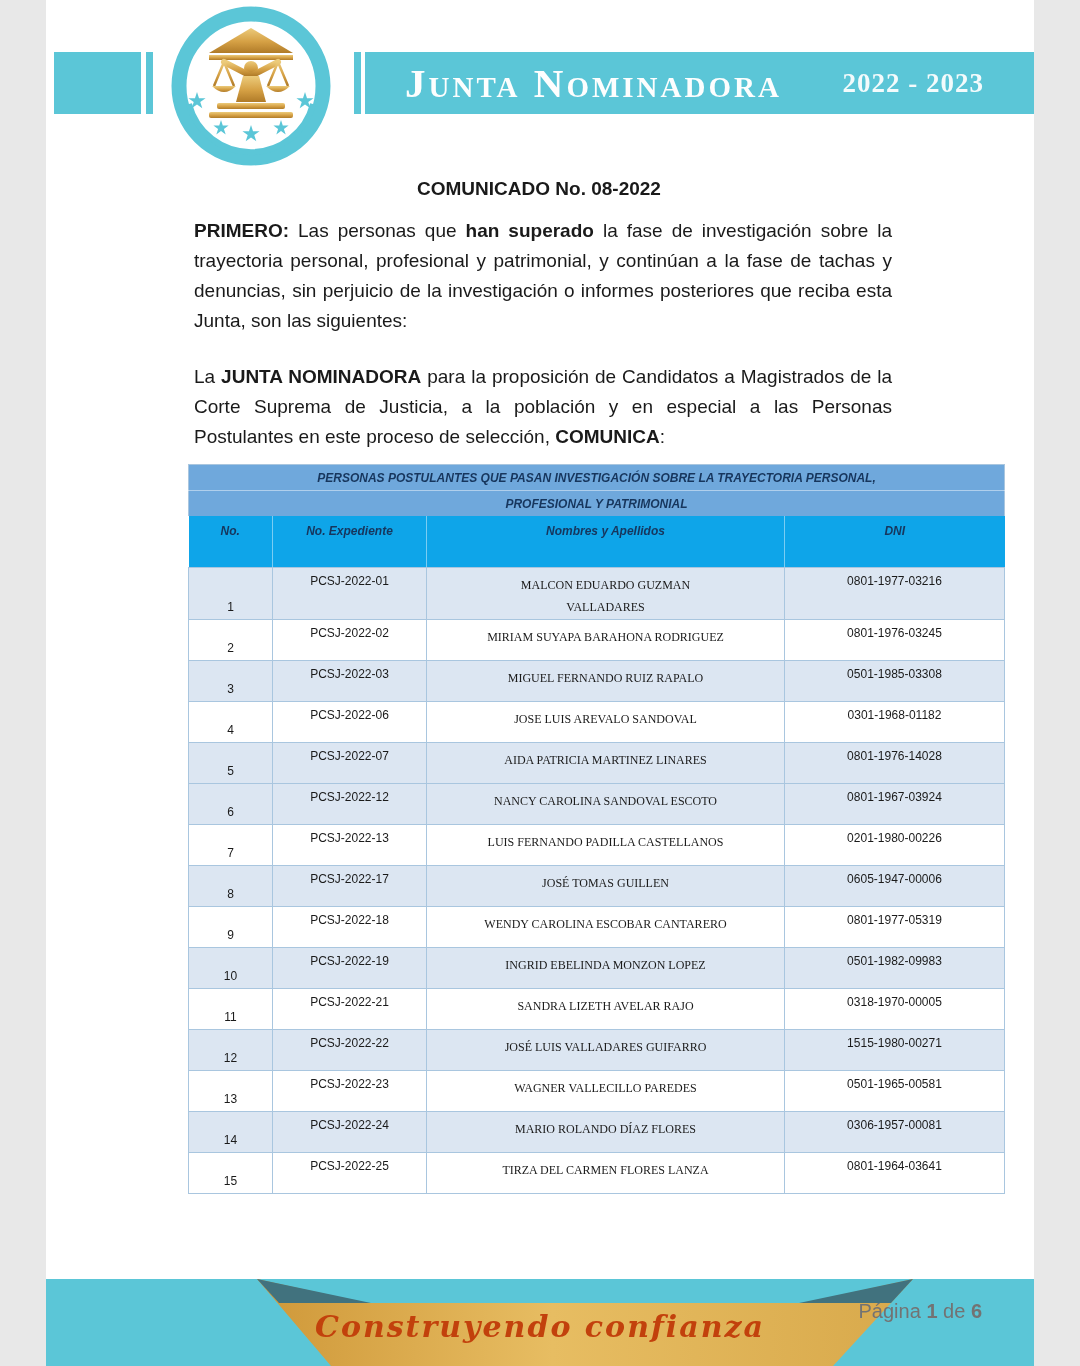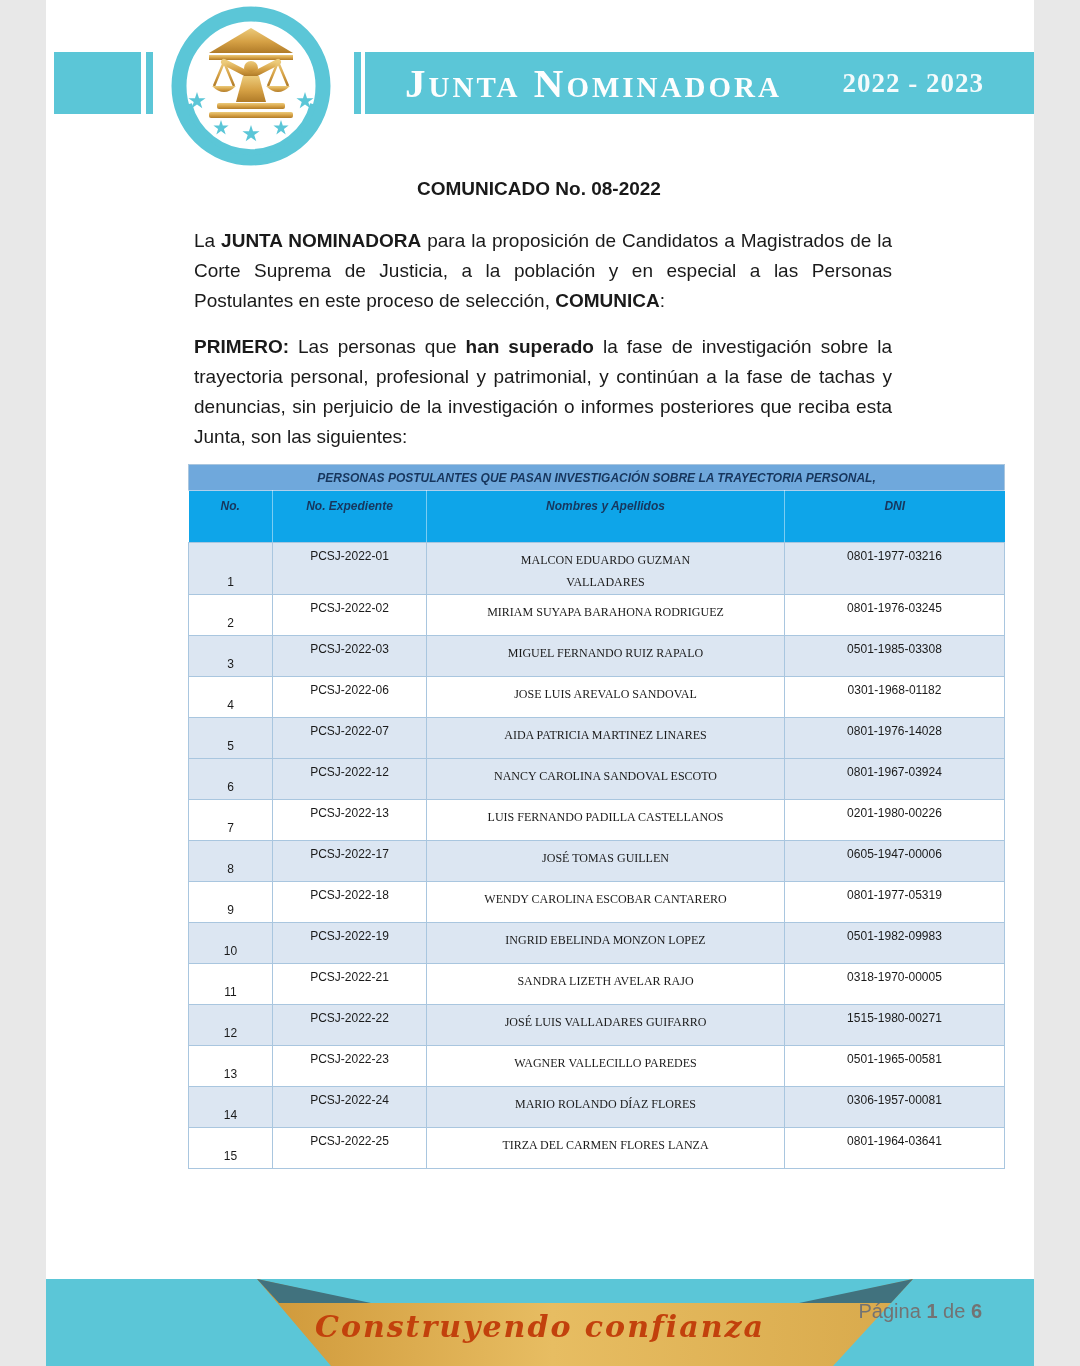--- a/index.html
+++ b/index.html
@@ -127,34 +127,37 @@
         <polygon points="0,-1 0.2245,-0.309 0.951,-0.309 0.3633,0.118 0.5878,0.809 0,0.382 -0.5878,0.809 -0.3633,0.118 -0.951,-0.309 -0.2245,-0.309" transform="translate(138,99) scale(9)"></polygon>
         <polygon points="0,-1 0.2245,-0.309 0.951,-0.309 0.3633,0.118 0.5878,0.809 0,0.382 -0.5878,0.809 -0.3633,0.118 -0.951,-0.309 -0.2245,-0.309" transform="translate(54,126) scale(8)"></polygon>
         <polygon points="0,-1 0.2245,-0.309 0.951,-0.309 0.3633,0.118 0.5878,0.809 0,0.382 -0.5878,0.809 -0.3633,0.118 -0.951,-0.309 -0.2245,-0.309" transform="translate(84,132) scale(9)"></polygon>
         <polygon points="0,-1 0.2245,-0.309 0.951,-0.309 0.3633,0.118 0.5878,0.809 0,0.382 -0.5878,0.809 -0.3633,0.118 -0.951,-0.309 -0.2245,-0.309" transform="translate(114,126) scale(8)"></polygon>
       </g>
     </svg>
   </div>
 
   <div class="doc-title">COMUNICADO No. 08-2022</div>
 
+  <p class="para second"><b>PRIMERO:</b><span> Las personas que </span><b>han superado</b><span> la fase de investigación sobre la trayectoria personal, profesional y patrimonial, y continúan a la fase de tachas y denuncias, sin perjuicio de la investigación o informes posteriores que reciba esta Junta, son las siguientes:</span></p>
+
   <p class="para"><span>La </span><b>JUNTA NOMINADORA</b><span> para la proposición de Candidatos a Magistrados de la Corte Suprema de Justicia, a la población y en especial a las Personas Postulantes en este proceso de selección, </span><b>COMUNICA</b><span>:</span></p>
-
-  <p class="para second"><b>PRIMERO:</b><span> Las personas que </span><b>han superado</b><span> la fase de investigación sobre la trayectoria personal, profesional y patrimonial, y continúan a la fase de tachas y denuncias, sin perjuicio de la investigación o informes posteriores que reciba esta Junta, son las siguientes:</span></p>
 
   <table class="cand-table">
     <colgroup>
       <col class="c-no">
         <col class="c-exp">
         <col class="c-nom">
         <col class="c-dni">
     </colgroup>
     <thead>
       <tr class="title-row">
         <td colspan="4">PERSONAS POSTULANTES QUE PASAN INVESTIGACIÓN SOBRE LA TRAYECTORIA PERSONAL,</td>
+      </tr>
+      <tr class="title-row last">
+        <td colspan="4">PROFESIONAL Y PATRIMONIAL</td>
       </tr>
       <tr>
         <th>No.</th>
         <th>No. Expediente</th>
         <th>Nombres y Apellidos</th>
         <th>DNI</th>
       </tr>
     </thead>
     <tbody>
         <tr class="shaded tall">

